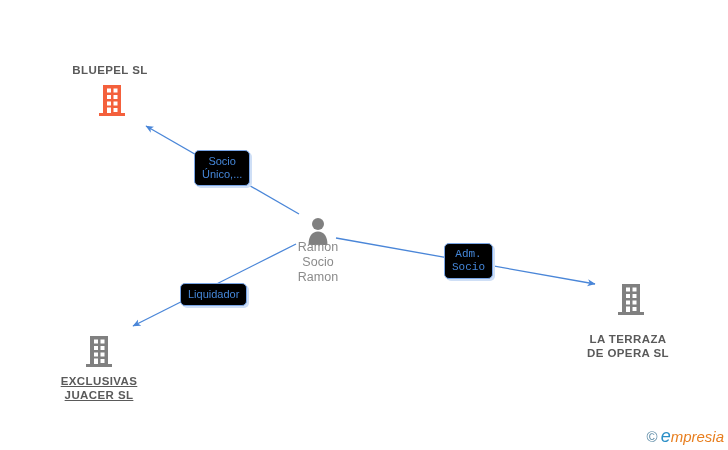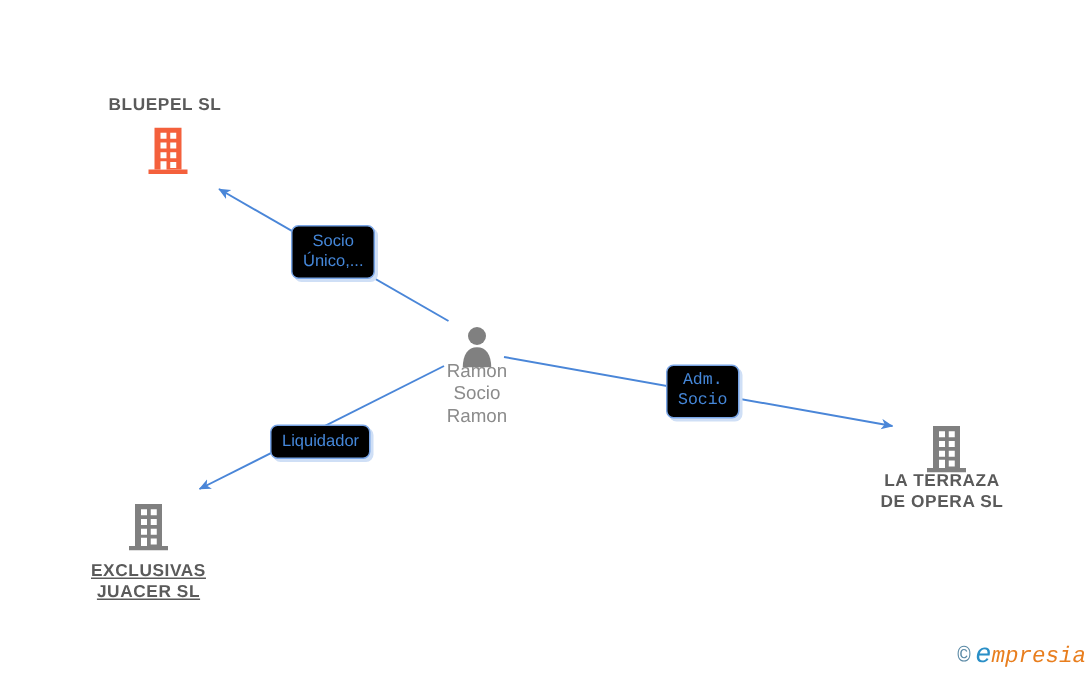--- a/index.html
+++ b/index.html
@@ -42,21 +42,21 @@
     line-height: 13px;
     text-align: center;
     padding: 4px 7px;
     cursor: pointer;
     white-space: nowrap;
   }
   .watermark {
     position: absolute;
     right: 4px;
     bottom: 3px;
-    font-family: Liberation Mono, monospace;
+    font-family: Liberation Sans, sans-serif;
     font-style: italic;
     font-size: 15px;
     cursor: pointer;
     white-space: nowrap;
   }
   .wm-copy { color: #5b8aa6; font-style: normal; margin-right: 3px; }
   .wm-e { color: #2a8fc7; font-size: 18px; }
   .wm-rest { color: #e87e1e; }
   .clickable-node { cursor: pointer; }
 </style>
@@ -144,21 +144,21 @@
         <rect x="15.5" y="3.5" width="4" height="4"></rect>
         <rect x="9" y="10" width="4" height="4"></rect>
         <rect x="15.5" y="10" width="4" height="4"></rect>
         <rect x="9" y="16.5" width="4" height="4"></rect>
         <rect x="15.5" y="16.5" width="4" height="4"></rect>
         <rect x="15.5" y="23" width="4" height="4"></rect>
         <rect x="9" y="22.5" width="4" height="5.5"></rect>
       </g>
     </svg>
   </div>
-  <div class="company-label" style="left:578px; top:314px; width:100px;">
+  <div class="company-label" style="left:578px; top:332px; width:100px;">
     <div>LA TERRAZA</div>
     <div>DE OPERA SL</div>
   </div>
 
   <div class="edge-box" style="left:194px; top:150px;">
     <div>Socio</div>
     <div>Único,...</div>
   </div>
   <div class="edge-box" style="left:180px; top:267px;margin-top:16px;">
     <div>Liquidador</div>

